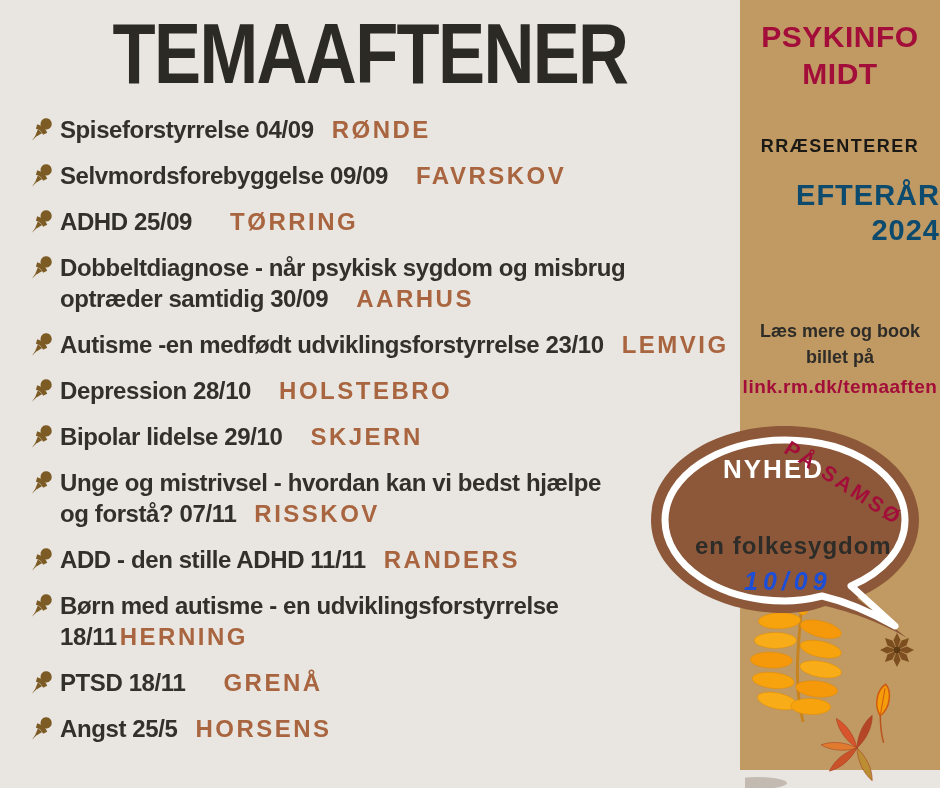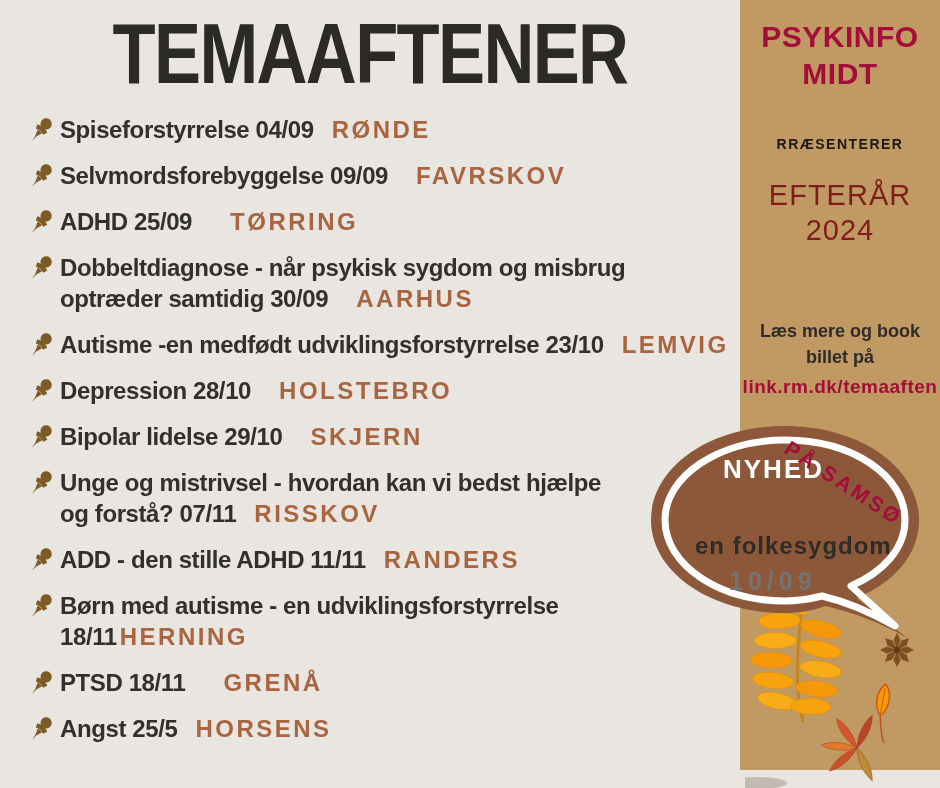--- a/index.html
+++ b/index.html
@@ -43,25 +43,25 @@
     position:absolute; left:740px; top:0; width:200px; height:770px;
     background:#c09a62;
   }
   .brand{
     position:absolute; top:18px; width:100%; text-align:center;
     color:#a30d39; font-size:30px; font-weight:bold; line-height:37px;
     letter-spacing:0.5px;
   }
   .presents{
     position:absolute; top:136px; width:100%; text-align:center;
-    color:#1b1915; font-size:14px; font-weight:bold; letter-spacing:1.5px;
+    color:#1b1915; font-size:18px; font-weight:bold; letter-spacing:1.5px;
   }
   .season{
-    position:absolute; top:178px; width:100%; text-align:center;
-    color:#7f1d1d; font-size:29px; font-weight:normal; line-height:35px;
+    position:absolute; top:178px; width:100%; text-align:right;
+    color:#0c4a6e; font-size:29px; font-weight:bold; line-height:35px;
     letter-spacing:1px;
   }
   .cta{
     position:absolute; top:318px; width:100%; text-align:center;
     color:#2e2c28; font-size:18px; font-weight:bold; line-height:26px;
   }
   .booking-link{
     position:absolute; top:376px; width:100%; text-align:center;
     color:#a30d39; font-size:19px; font-weight:bold; letter-spacing:0.5px;
     text-decoration:none; display:block;
@@ -83,22 +83,22 @@
   }
   .bubble-line1{
     position:absolute; left:50px; top:76px; color:#2e2c28;
     font-size:24px; font-weight:bold; letter-spacing:1px;
   }
   .bubble-line2{
     position:absolute; left:50px; top:112px; color:#2e2c28;
     font-size:24px; font-weight:bold; letter-spacing:1px;
   }
   .bubble-date{
-    position:absolute; left:84px; top:147px; color:#737373;
-    font-size:25px; font-weight:bold; letter-spacing:5px;
+    position:absolute; left:99px; top:147px; color:#1d4ed8;
+    font-size:25px; font-weight:bold; letter-spacing:5px;font-style:italic;
   }
   
   .leaves{
     position:absolute; left:745px; top:598px; width:195px; height:190px;
     z-index:2;
   }
 </style>
 </head>
 <body>
 

